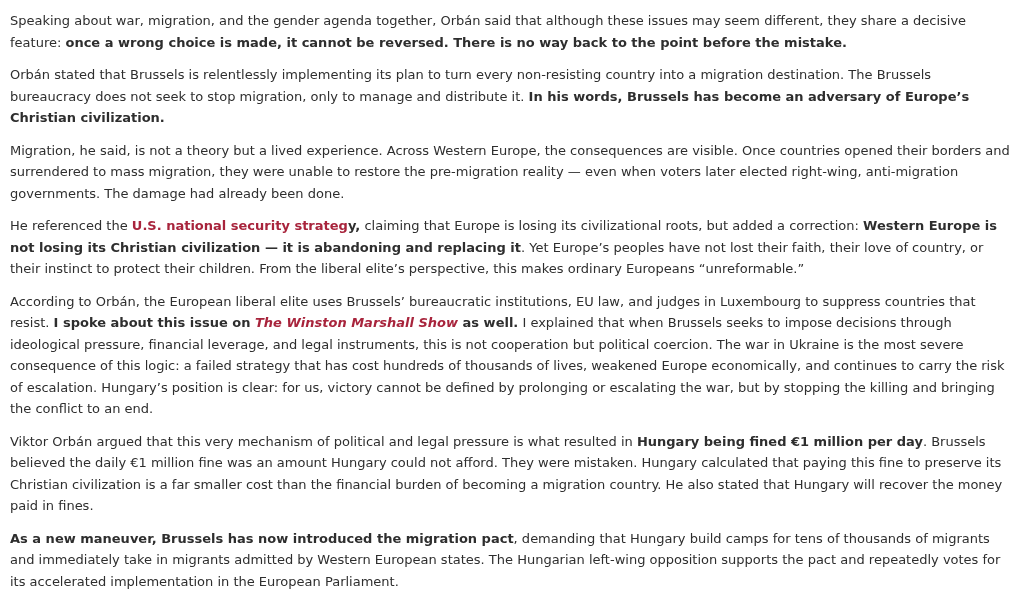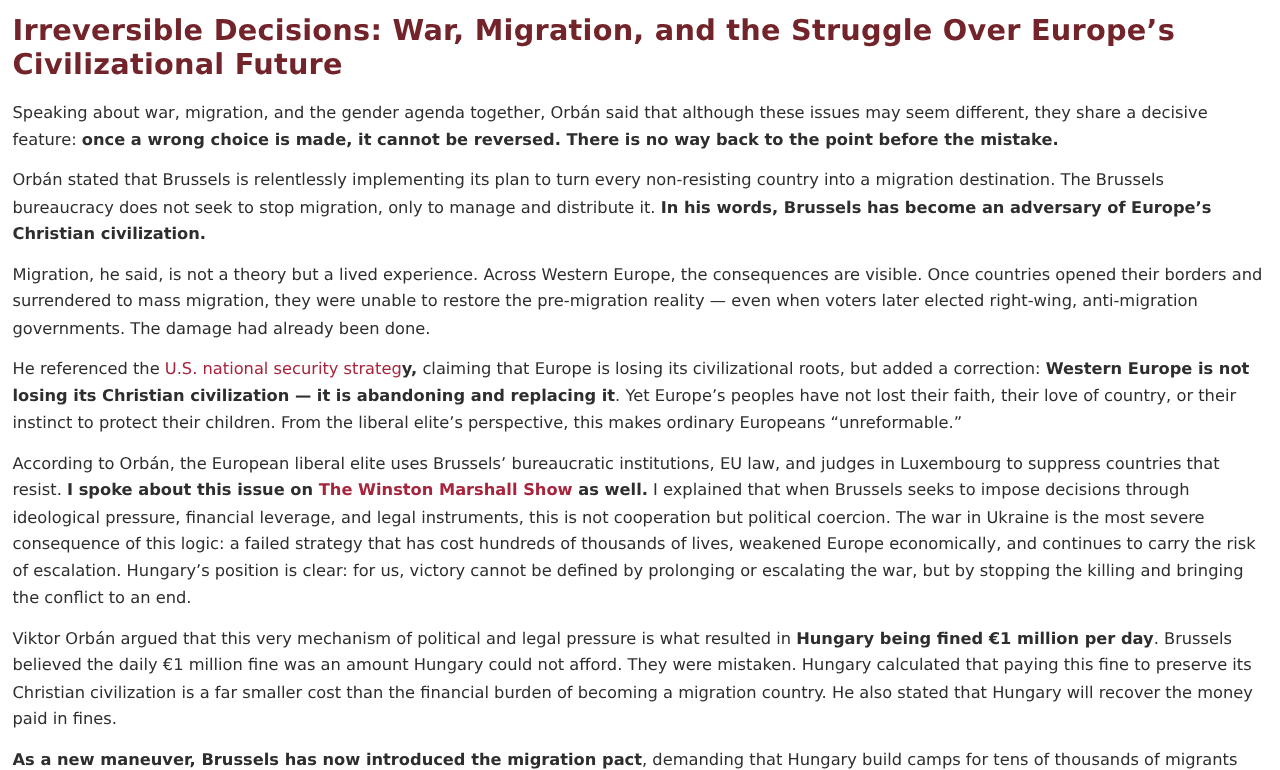--- a/index.html
+++ b/index.html
@@ -31,34 +31,34 @@
   .article-body p.para {
     color: var(--body-color);
     font-size: 13px;
     line-height: 21.5px;
     margin: 0 0 11px 0;
   }
   .para .normal { font-weight: normal; }
   .para .bold { font-weight: bold; }
   .para .link-bold {
     color: var(--link-color);
-    font-weight: normal;
+    font-weight: bold;
     cursor: pointer;
   }
   .para .link-bold-italic {
     color: var(--link-color);
     font-weight: bold;
+    font-style: italic;
     cursor: pointer;
   }
 </style>
 </head>
 <body>
 
 <div class="page">
-  <h1 class="article-title">Irreversible Decisions: War, Migration, and the Struggle Over Europe’s Civilizational Future</h1>
   <div class="article-body">
       <p class="para"><span class="normal">Speaking about war, migration, and the gender agenda together, Orbán said that although these issues may seem different, they share a decisive feature: </span><span class="bold">once a wrong choice is made, it cannot be reversed. There is no way back to the point before the mistake.</span></p>
       <p class="para"><span class="normal">Orbán stated that Brussels is relentlessly implementing its plan to turn every non-resisting country into a migration destination. The Brussels bureaucracy does not seek to stop migration, only to manage and distribute it. </span><span class="bold">In his words, Brussels has become an adversary of Europe’s Christian civilization.</span></p>
       <p class="para"><span class="normal">Migration, he said, is not a theory but a lived experience. Across Western Europe, the consequences are visible. Once countries opened their borders and surrendered to mass migration, they were unable to restore the pre-migration reality — even when voters later elected right-wing, anti-migration governments. The damage had already been done.</span></p>
       <p class="para"><span class="normal">He referenced the </span><a class="link-bold">U.S. national security strateg</a><span class="bold">y,</span><span class="normal"> claiming that Europe is losing its civilizational roots, but added a correction: </span><span class="bold">Western Europe is not losing its Christian civilization — it is abandoning and replacing it</span><span class="normal">. Yet Europe’s peoples have not lost their faith, their love of country, or their instinct to protect their children. From the liberal elite’s perspective, this makes ordinary Europeans “unreformable.”</span></p>
       <p class="para"><span class="normal">According to Orbán, the European liberal elite uses Brussels’ bureaucratic institutions, EU law, and judges in Luxembourg to suppress countries that resist. </span><span class="bold">I spoke about this issue on </span><a class="link-bold-italic">The Winston Marshall Show</a><span class="bold"> as well.</span><span class="normal"> I explained that when Brussels seeks to impose decisions through ideological pressure, financial leverage, and legal instruments, this is not cooperation but political coercion. The war in Ukraine is the most severe consequence of this logic: a failed strategy that has cost hundreds of thousands of lives, weakened Europe economically, and continues to carry the risk of escalation. Hungary’s position is clear: for us, victory cannot be defined by prolonging or escalating the war, but by stopping the killing and bringing the conflict to an end.</span></p>
       <p class="para"><span class="normal">Viktor Orbán argued that this very mechanism of political and legal pressure is what resulted in </span><span class="bold">Hungary being fined €1 million per day</span><span class="normal">. Brussels believed the daily €1 million fine was an amount Hungary could not afford. They were mistaken. Hungary calculated that paying this fine to preserve its Christian civilization is a far smaller cost than the financial burden of becoming a migration country. He also stated that Hungary will recover the money paid in fines.</span></p>
       <p class="para"><span class="bold">As a new maneuver, Brussels has now introduced the migration pact</span><span class="normal">, demanding that Hungary build camps for tens of thousands of migrants and immediately take in migrants admitted by Western European states. The Hungarian left-wing opposition supports the pact and repeatedly votes for its accelerated implementation in the European Parliament.</span></p>
     </div>
 </div>

